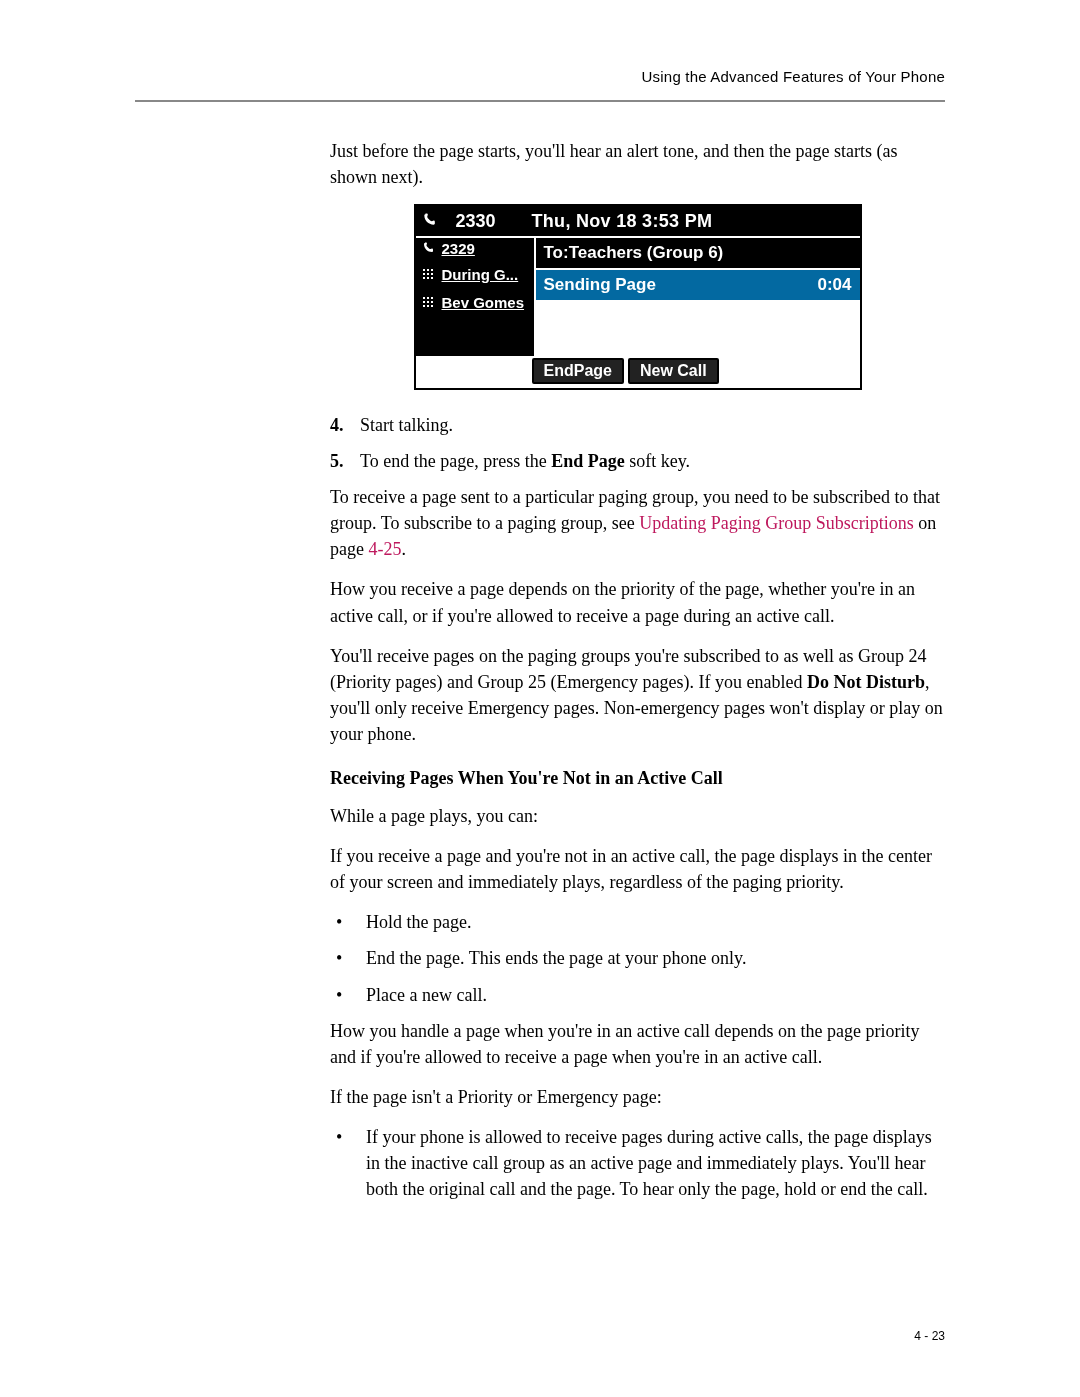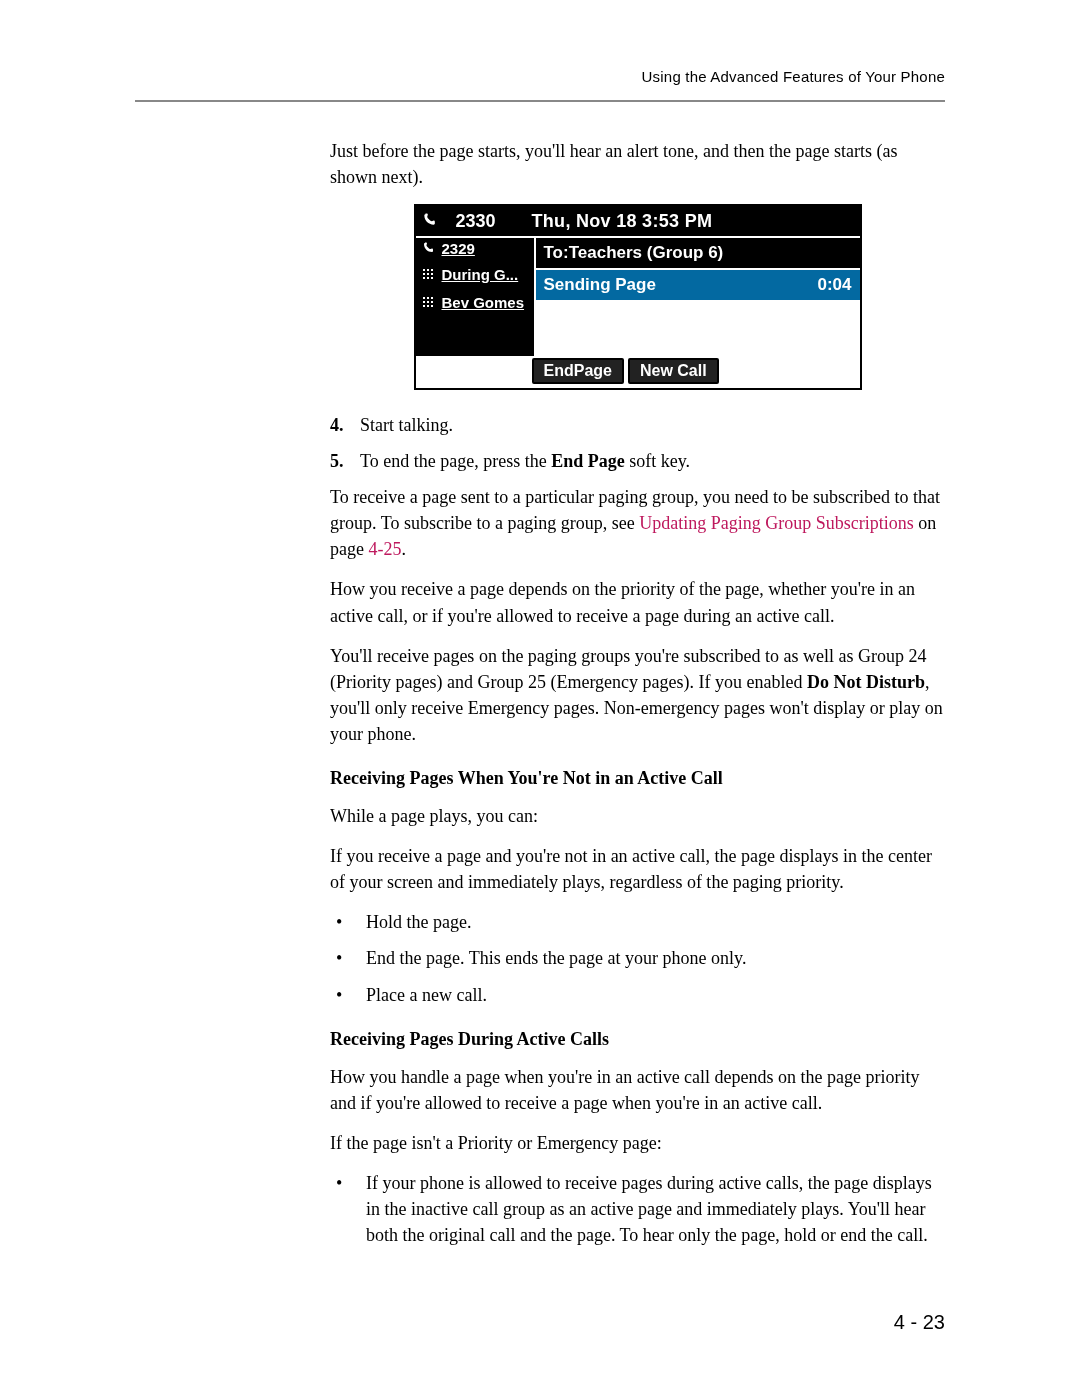--- a/index.html
+++ b/index.html
@@ -166,23 +166,23 @@
     padding: 0 10px;
     line-height: 22px;
     height: 22px;
   }
   .icon-phone, .icon-grid {
     display: inline-block;
     vertical-align: middle;
   }
   .page-num {
     position: absolute;
-    bottom: 60px;
+    bottom: 52px;
     right: 135px;
-    font-size: 20px;
+    font-size: 12px;
     font-family: "Century Gothic", "AppleGothic", "Arial Narrow", sans-serif;
   }
 </style>
 </head>
 <body>
 
 <div class="page">
 
   <div class="header-text">Using the Advanced Features of Your Phone</div>
   <hr class="header-rule">
@@ -293,21 +293,20 @@
     </div>
     <div class="ul-item">
       <div class="ul-marker">•</div>
       <div class="ul-body">End the page. This ends the page at your phone only.</div>
     </div>
     <div class="ul-item">
       <div class="ul-marker">•</div>
       <div class="ul-body">Place a new call.</div>
     </div>
 
-    <p class="subheading">Receiving Pages During Active Calls</p>
     <p class="para">How you handle a page when you're in an active call depends on the page priority and if you're allowed to receive a page when you're in an active call.</p>
     <p class="para">If the page isn't a Priority or Emergency page:</p>
     <div class="ul-item">
       <div class="ul-marker">•</div>
       <div class="ul-body">If your phone is allowed to receive pages during active calls, the page displays in the inactive call group as an active page and immediately plays. You'll hear both the original call and the page. To hear only the page, hold or end the call.</div>
     </div>
 
   </div>
 
   <div class="page-num">4 - 23</div>

